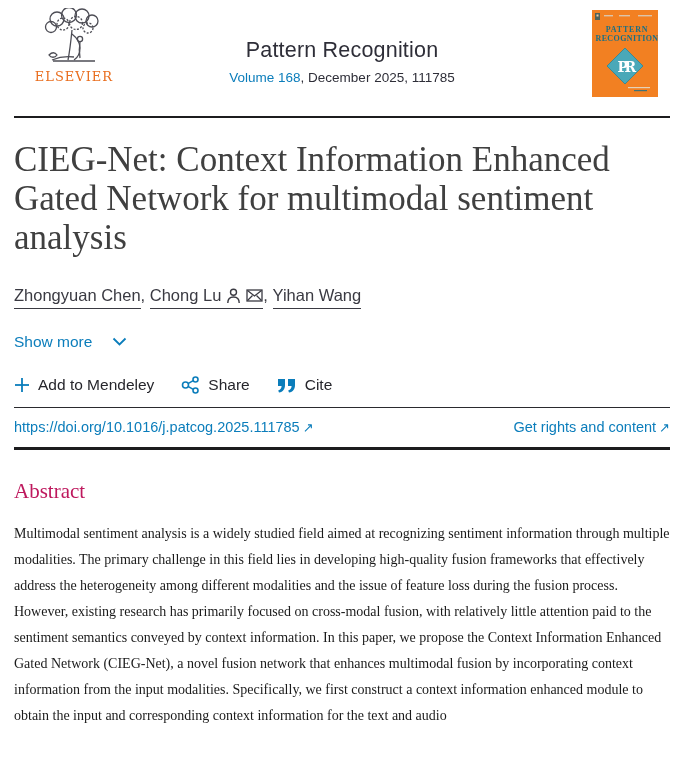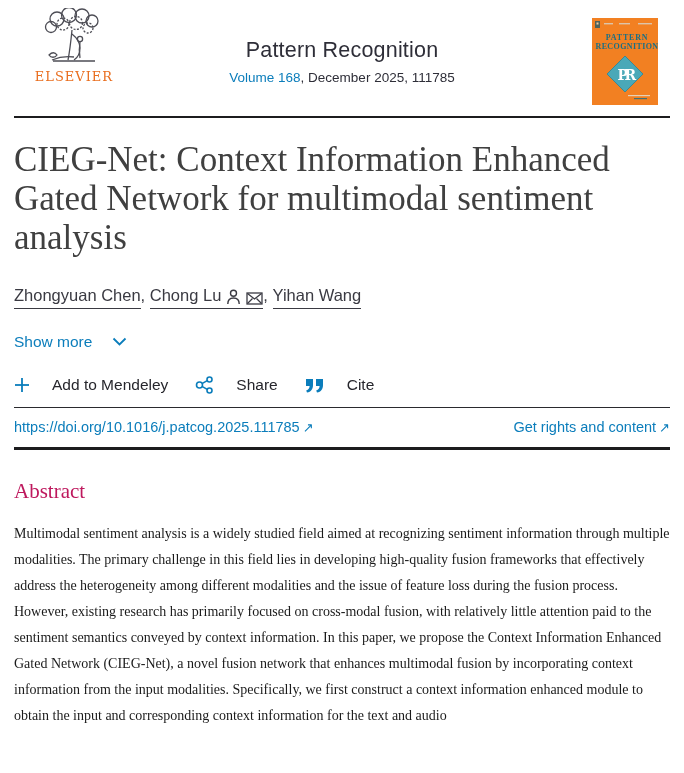--- a/index.html
+++ b/index.html
@@ -25,46 +25,46 @@
     color:#e96e1f; font-size:13px; letter-spacing:1px; margin-top:1px;
   }
   .journal-block {
     position:absolute; left:50%; top:38px; transform:translateX(-50%);
     text-align:center; white-space:nowrap;
   }
   .journal-title { font-size:21.5px; color:#2e2e38; letter-spacing:.2px; }
   .journal-issue { margin-top:7px; font-size:13.5px; color:#2e2e38; }
   .link-blue { color:#0b7dbb; text-decoration:none; cursor:pointer; }
 
-  .cover { position:absolute; right:12px; top:10px; width:66px; height:87px; cursor:pointer;margin-top:8px; }
+  .cover { position:absolute; right:12px; top:10px; width:66px; height:87px; cursor:pointer; }
   .cover svg { display:block; }
 
   
   .article-title {
     margin-top:22px; max-width:600px;
     font-family:"Liberation Serif", serif; font-weight:normal;
     font-size:35px; line-height:39px; color:#404040;
   }
   .authors { margin-top:29px; font-size:16.5px; color:#3a3a42; }
   .author-link {
     color:#3a3a42; text-decoration:none; cursor:pointer;
     border-bottom:1px solid #3a3a42; padding-bottom:3px;
-    display:inline-flex; align-items:flex-end; gap:5px;
+    display:inline-flex; align-items:center; gap:5px;
   }
   .author-sep { color:#3a3a42; }
   .author-icon svg { display:block; }
 
   .show-more {
     margin-top:24px; display:inline-flex; align-items:center; gap:20px;
     font-size:15.5px; color:#0b7dbb; cursor:pointer;
   }
 
   .toolbar { margin-top:25px; display:flex; align-items:center; gap:27px; }
   .tool-item {
-    display:inline-flex; align-items:center; gap:22px;
+    display:inline-flex; align-items:center; gap:8px;
     font-size:15.5px; color:#26262c; cursor:pointer;
   }
   .tool-item svg { display:block; }
 
   .rule-thin { margin-top:13px; border-top:1px solid #2a2a2e; }
   .doi-row {
     display:flex; justify-content:space-between; align-items:center;
     padding:11px 0 12px 0; font-size:14.5px;
   }
   .ext-arrow { font-size:13px; margin-left:3px; }

